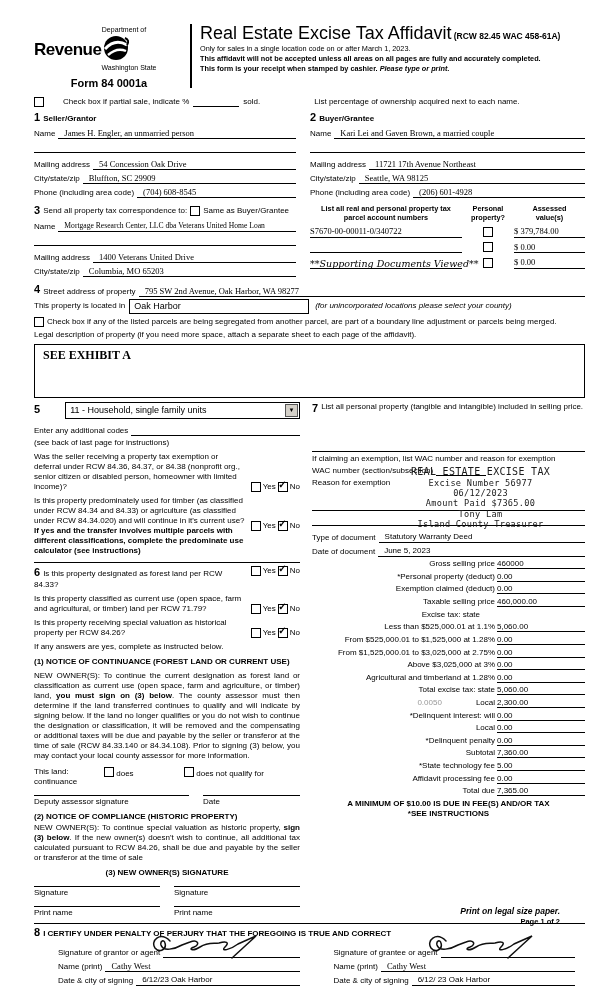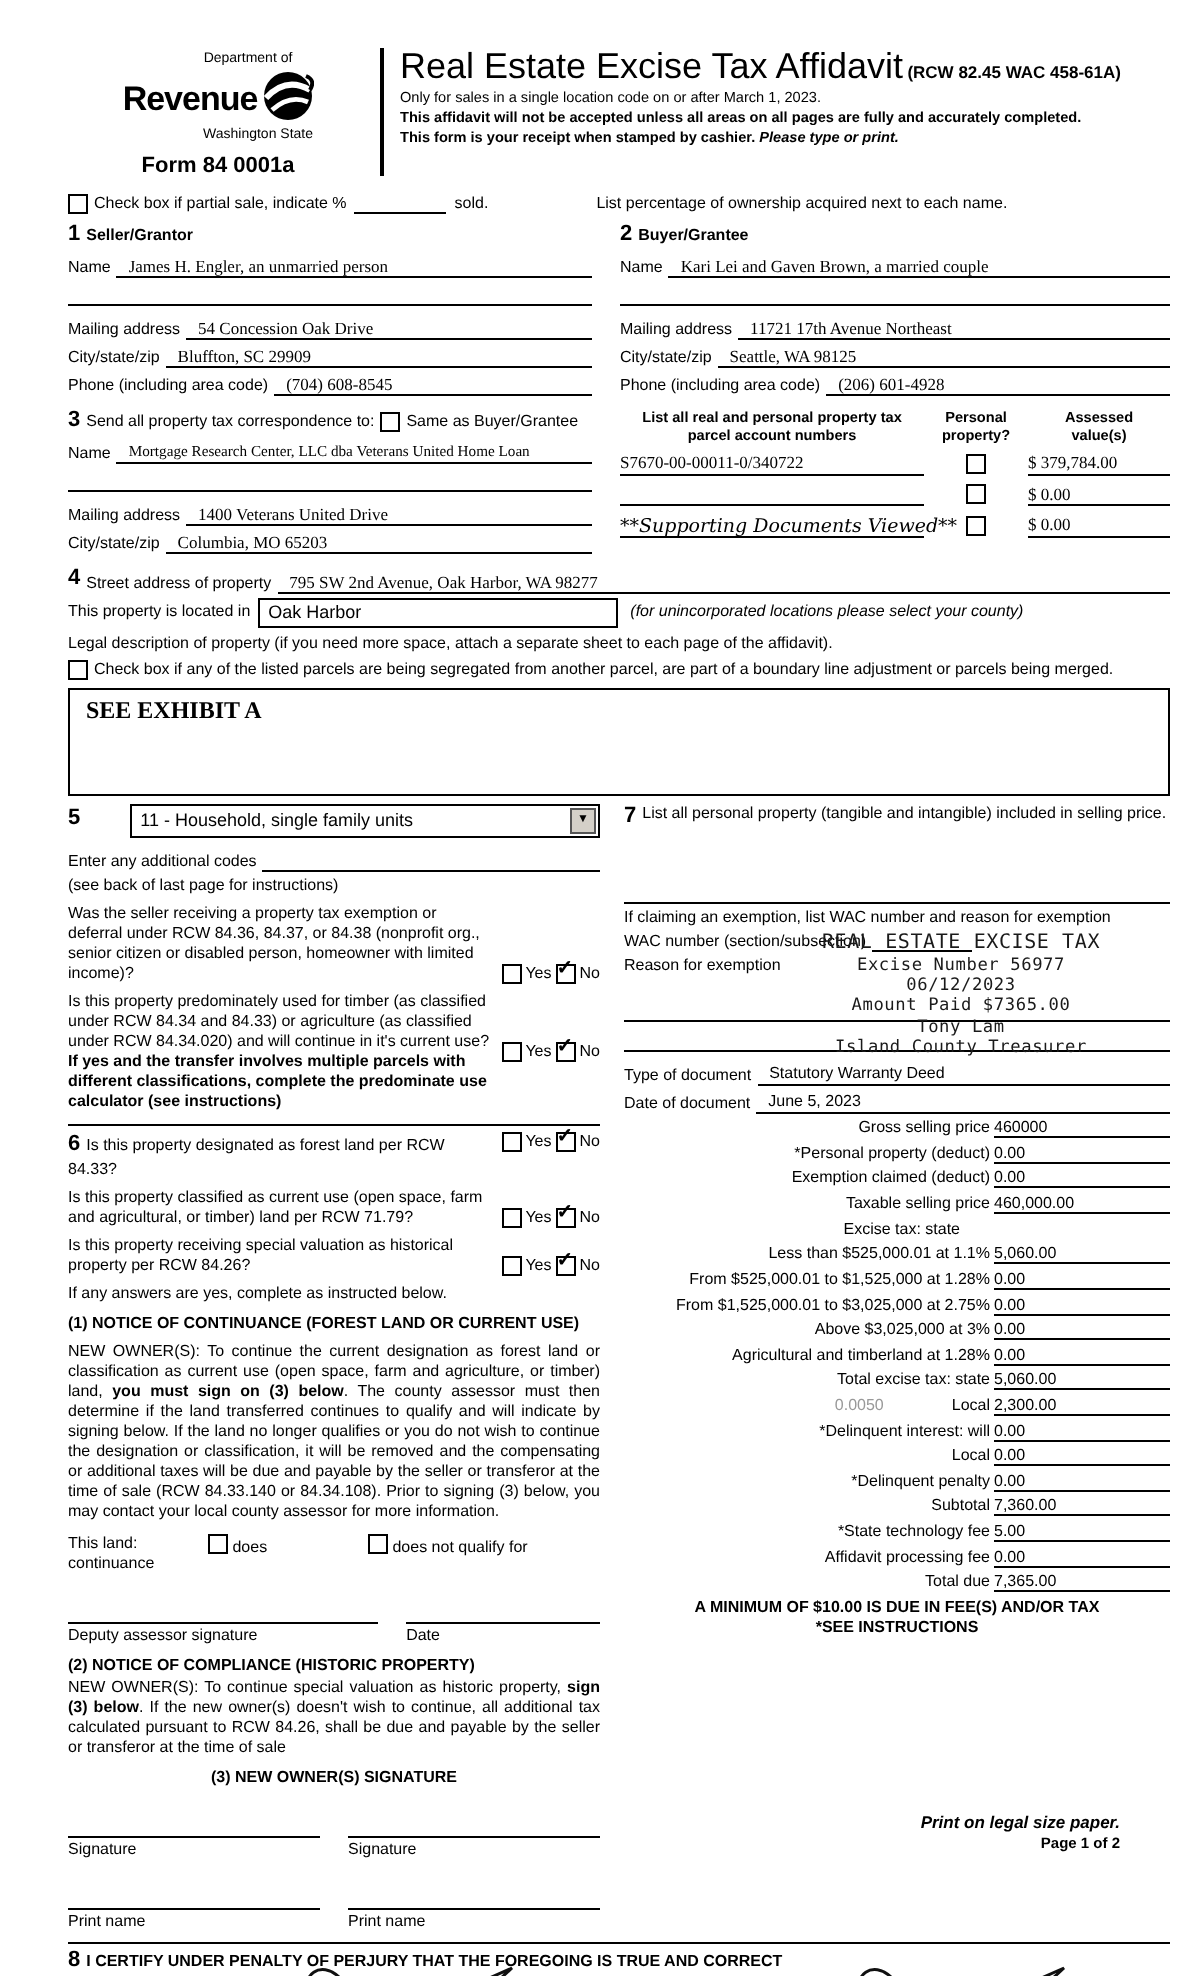--- a/index.html
+++ b/index.html
@@ -6,21 +6,21 @@
   .page{width:600px;height:988px;background:#fff;margin:0 auto;position:relative;
         font-family:"Liberation Sans",sans-serif;font-size:8px;color:#000;
         box-sizing:border-box;padding:22px 15px 0 34px;line-height:1.25;}
   .bold{font-weight:bold}
   .it{font-style:italic}
   .serifv{font-family:"Liberation Serif",serif;font-size:8.5px}
   
   .hdr{display:flex;align-items:stretch;}
   .logoblk{width:150px;text-align:center;padding-top:4px}
   .deptline{font-size:7px;margin-left:30px}
-  .revline{display:flex;align-items:center;justify-content:center;gap:2px}
+  .revline{display:flex;align-items:center;gap:2px}
   .revtxt{font-size:17px;font-weight:bold;letter-spacing:-0.5px}
   .wast{font-size:7px;margin-left:40px}
   .formnum{font-size:11px;font-weight:bold;margin-top:4px}
   .vbar{width:2px;background:#000;margin:2px 8px 2px 6px}
   .titleblk{flex:1;padding-top:2px}
   .title1{font-size:18px;font-weight:normal;line-height:1.05;display:inline}
   .titlercw{font-size:8.5px;font-weight:bold}
   .sub{font-size:7.3px;margin-top:1px}
   
   .frow{display:flex;align-items:flex-end;margin-top:3px}
@@ -54,21 +54,21 @@
   .maincols{display:flex;margin-top:4px}
   .L{width:266px;flex:none}
   .R{flex:1;margin-left:12px;position:relative}
   .ddrow{display:flex;align-items:center}
   .dropdown{border:1.2px solid #000;flex:1;margin-left:22px;display:flex;align-items:center;justify-content:space-between;padding:1px 1px 1px 4px;font-size:9px}
   .ddbtn{width:11px;height:11px;border:1px solid #555;background:#d4d0c8;font-size:6px;text-align:center;line-height:11px;flex:none}
   .q{display:flex;margin-top:4px}
   .qtext{flex:1;padding-right:4px}
   .para{margin-top:4px;text-align:justify}
   .h6{font-weight:bold;margin-top:5px}
-  .sigpair{display:flex;gap:14px;margin-top:24px}
+  .sigpair{display:flex;gap:14px;margin-top:8px}
   .sigcell{flex:1;border-top:1px solid #000;padding-top:1px}
   .sec6{border-top:1.2px solid #000;margin-top:6px;padding-top:3px}
   
   .trow{display:flex;align-items:flex-end;margin-top:2.6px}
   .tlabel{flex:1;text-align:right;white-space:nowrap;padding-right:2px}
   .tprefix{color:#999;font-size:8px;padding-right:34px}
   .tline{width:88px;border-bottom:1px solid #000;text-align:left;line-height:9px;flex:none}
   .theader{text-align:right;padding-right:105px;margin-top:3px}
   .tstamp{position:absolute;top:64px;right:2px;width:205px;text-align:center;
           font-family:"DejaVu Sans Mono",monospace;color:#1a1a1a;font-size:8.6px;line-height:1.2;letter-spacing:0.3px}
@@ -112,21 +112,21 @@
       <div class="sub bold">This affidavit will not be accepted unless all areas on all pages are fully and accurately completed.</div>
       <div class="sub bold">
         <span>This form is your receipt when stamped by cashier.</span>
         <span class="it">Please type or print.</span>
       </div>
     </div>
   </div>
 
   <div style="display:flex;margin-top:7px;align-items:flex-end">
     <span class="cb"></span>
-    <span style="margin-left:3px">Check box if partial sale, indicate %</span>
+    <span style="margin-left:19px">Check box if partial sale, indicate %</span>
     <span style="display:inline-block;width:46px;border-bottom:1px solid #000;margin:0 4px"></span>
     <span>sold.</span>
     <span style="margin-left:54px">List percentage of ownership acquired next to each name.</span>
   </div>
 
   <div class="cols2" style="margin-top:4px">
     <div class="c1">
       <div><span class="secnum">1</span><span class="bold">Seller/Grantor</span></div>
       <div class="frow">
           <span class="flabel">Name</span>
@@ -258,25 +258,25 @@
       <span class="flabel">Street address of property</span>
       <span class="fline">
           <span class="v serifv">795 SW 2nd Avenue, Oak Harbor, WA 98277</span>
         </span>
     </div>
     <div style="display:flex;align-items:center;margin-top:2px">
       <span>This property is located in</span>
       <span class="locbox" style="margin-left:4px"><span>Oak Harbor</span></span>
       <span class="it" style="margin-left:6px">(for unincorporated locations please select your county)</span>
     </div>
-    <div style="margin-top:3px">Legal description of property (if you need more space, attach a separate sheet to each page of the affidavit).</div>
     <div style="display:flex;align-items:center;margin-top:3px">
       <span class="cb"></span>
       <span style="margin-left:3px">Check box if any of the listed parcels are being segregated from another parcel, are part of a boundary line adjustment or parcels being merged.</span>
     </div>
+    <div style="margin-top:3px">Legal description of property (if you need more space, attach a separate sheet to each page of the affidavit).</div>
     <div class="legalbox">
       <span class="legalval">SEE EXHIBIT A</span>
     </div>
   </div>
 
   <div class="maincols">
     <div class="L">
       <div class="ddrow">
         <span class="secnum">5</span>
         <span class="dropdown">

